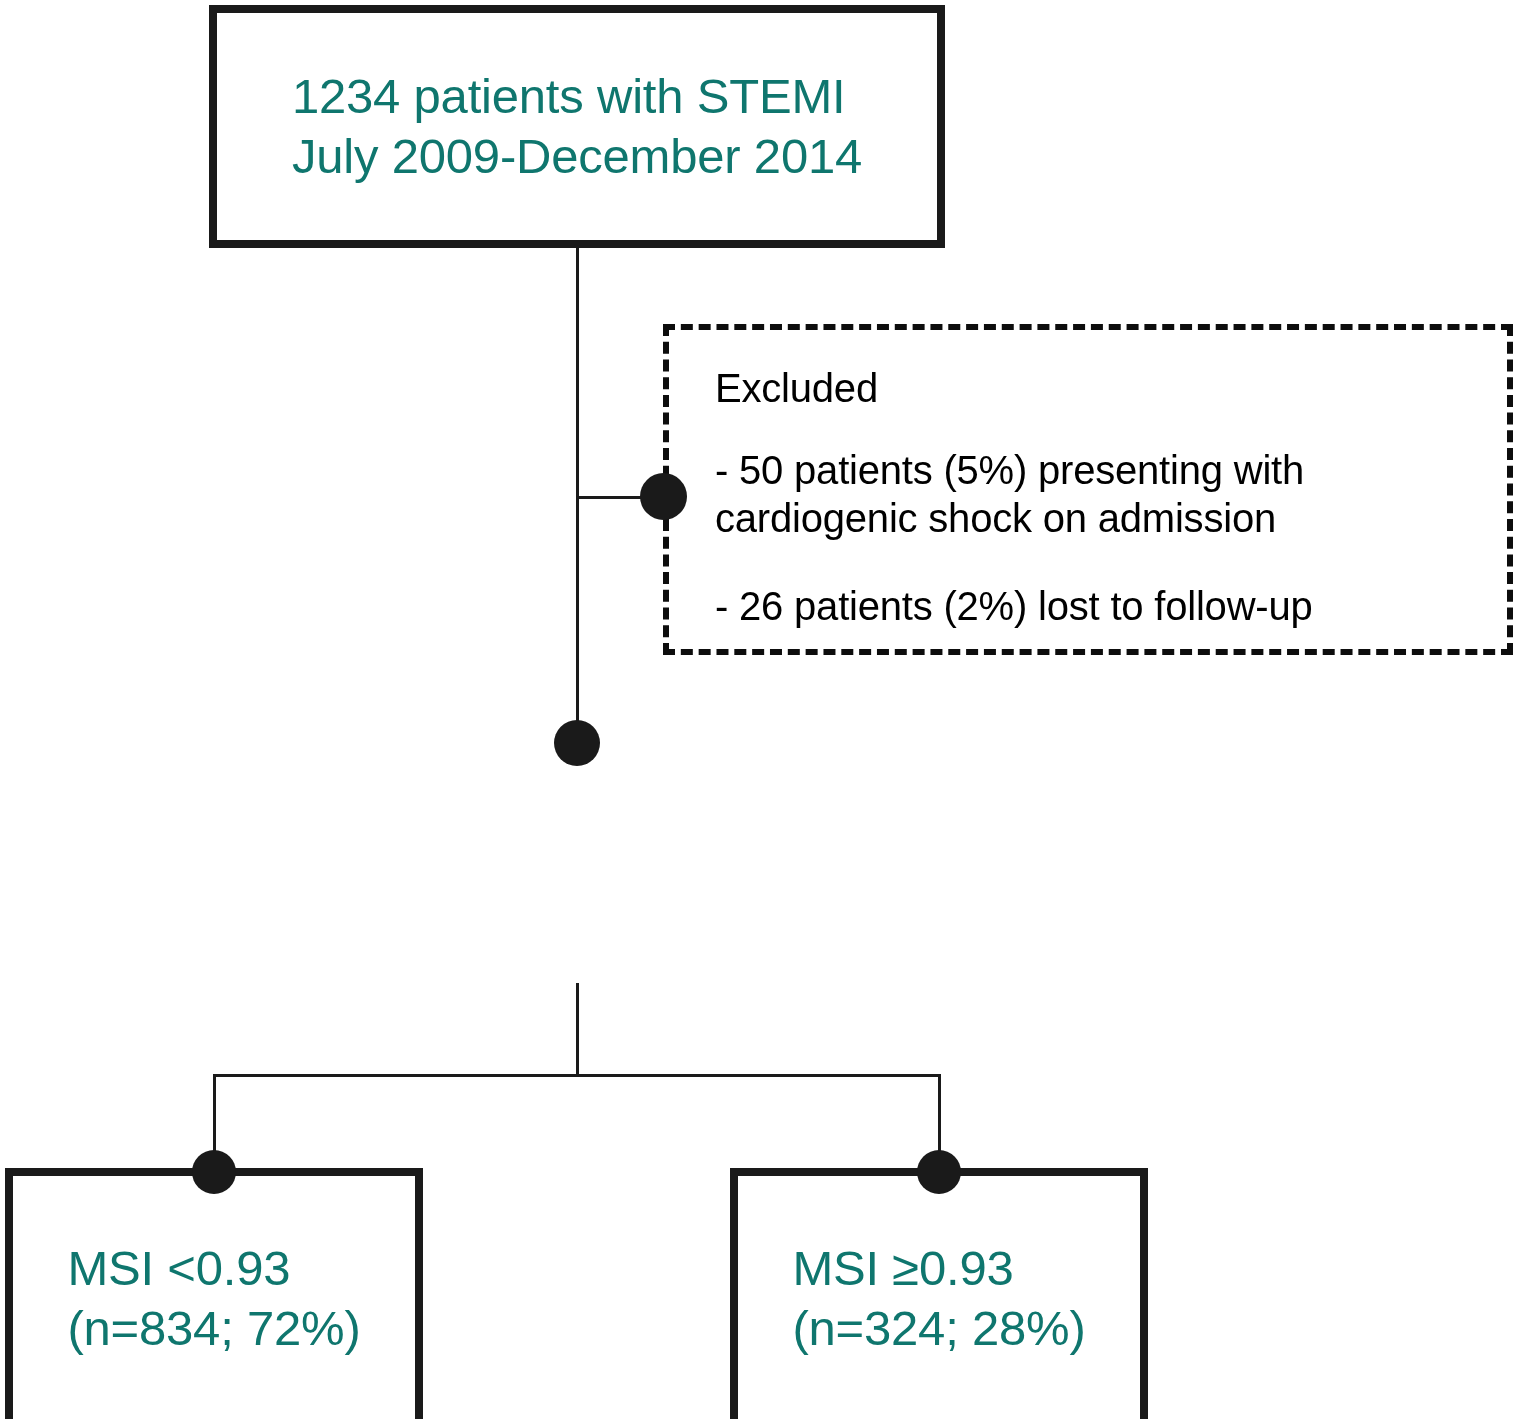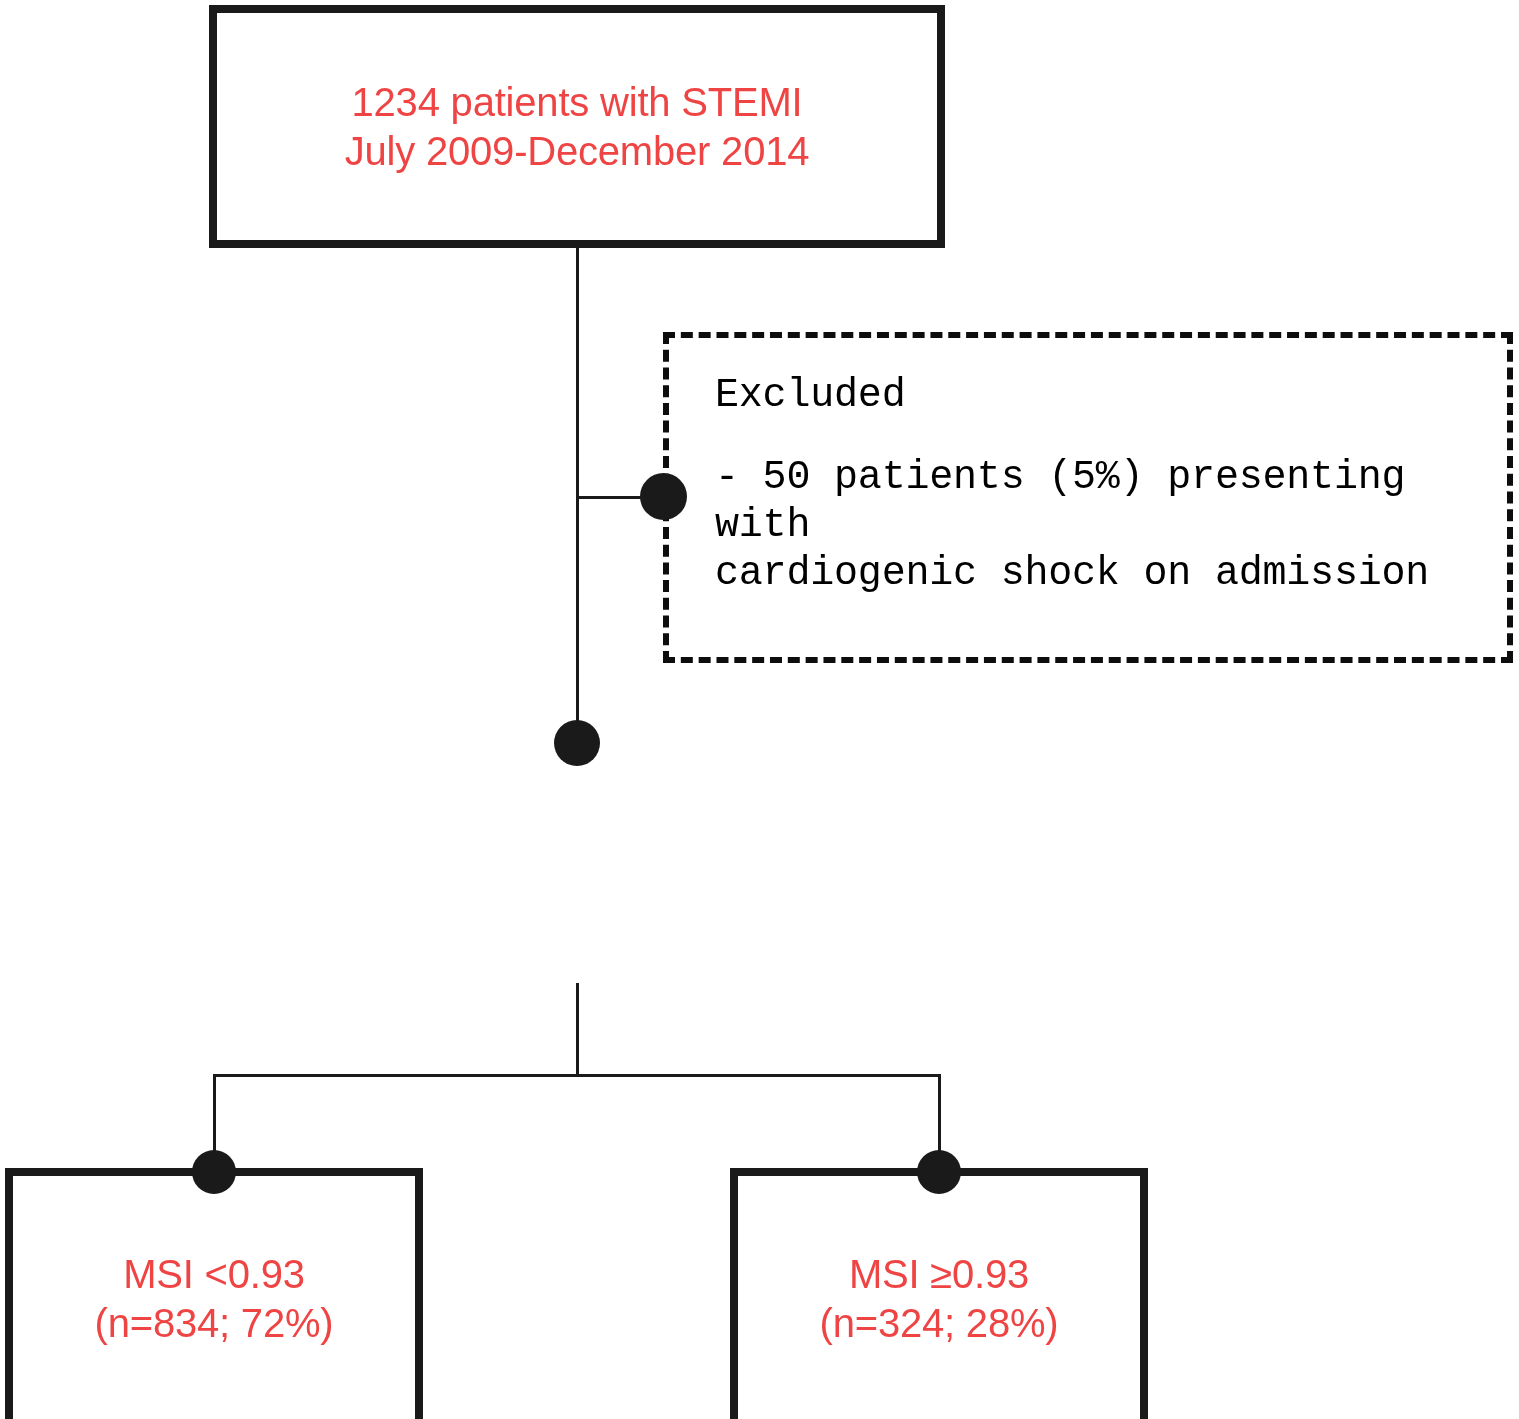--- a/index.html
+++ b/index.html
@@ -23,24 +23,23 @@
     position: absolute;
     box-sizing: border-box;
     background: #ffffff;
     border: 8px solid #1a1a1a;
     display: flex;
     align-items: center;
     justify-content: center;
     z-index: 3;
   }
   .node-box-text {
-    text-align: center;
-    font-size: 40px;
+    font-size: 49px;
     line-height: 1.22;
-    color: #ef4444;
+    color: #0f766e;
     white-space: pre-line;
     letter-spacing: -0.2px;
   }
   .dashed-box {
     position: absolute;
     box-sizing: border-box;
     background: #ffffff;
     border: 6px dashed #0d0d0d;
     z-index: 2;
     padding: 34px 0 0 46px;
@@ -73,21 +72,21 @@
     border-radius: 50%;
     background: #1a1a1a;
     z-index: 5;
   }
 
   
   #box-top        { left: 209px; top: 5px;    width: 736px; height: 243px; }
   #box-enrolled   { left: 209px; top: 743px;  width: 736px; height: 240px; }
   #box-msi-low    { left: 5px;   top: 1168px; width: 418px; height: 262px; }
   #box-msi-high   { left: 730px; top: 1168px; width: 418px; height: 262px; }
-  #box-excluded   { left: 663px; top: 332px;  width: 850px; height: 331px; font-family: Liberation Mono, monospace; }
+  #box-excluded   { left: 663px; top: 324px;  width: 850px; height: 331px; }
 
   #line-main-upper   { left: 576px; top: 248px; height: 497px; }
   #line-branch-excl  { left: 576px; top: 496px; width: 92px;  }
   #line-main-lower   { left: 576px; top: 983px; height: 92px; }
   #line-split        { left: 213px; top: 1074px; width: 728px; }
   #line-drop-left    { left: 213px; top: 1074px; height: 100px; }
   #line-drop-right   { left: 938px; top: 1074px; height: 100px; }
 
   #dot-excluded   { left: 640px; top: 473px;  width: 47px; height: 47px; }
   #dot-enrolled   { left: 554px; top: 720px;  width: 46px; height: 46px; }
@@ -108,20 +107,21 @@
 
   <div class="node-box" id="box-top">
     <div class="node-box-text">1234 patients with STEMI
 July 2009-December 2014</div>
   </div>
 
   <div class="dashed-box" id="box-excluded">
     <div class="dashed-line title">Excluded</div>
     <div class="dashed-line item-1">- 50 patients (5%) presenting with
 cardiogenic shock on admission</div>
+    <div class="dashed-line item-2">- 26 patients (2%) lost to follow-up</div>
   </div>
 
 
   <div class="node-box" id="box-msi-low">
     <div class="node-box-text">MSI &lt;0.93
 (n=834; 72%)</div>
   </div>
 
   <div class="node-box" id="box-msi-high">
     <div class="node-box-text">MSI ≥0.93

